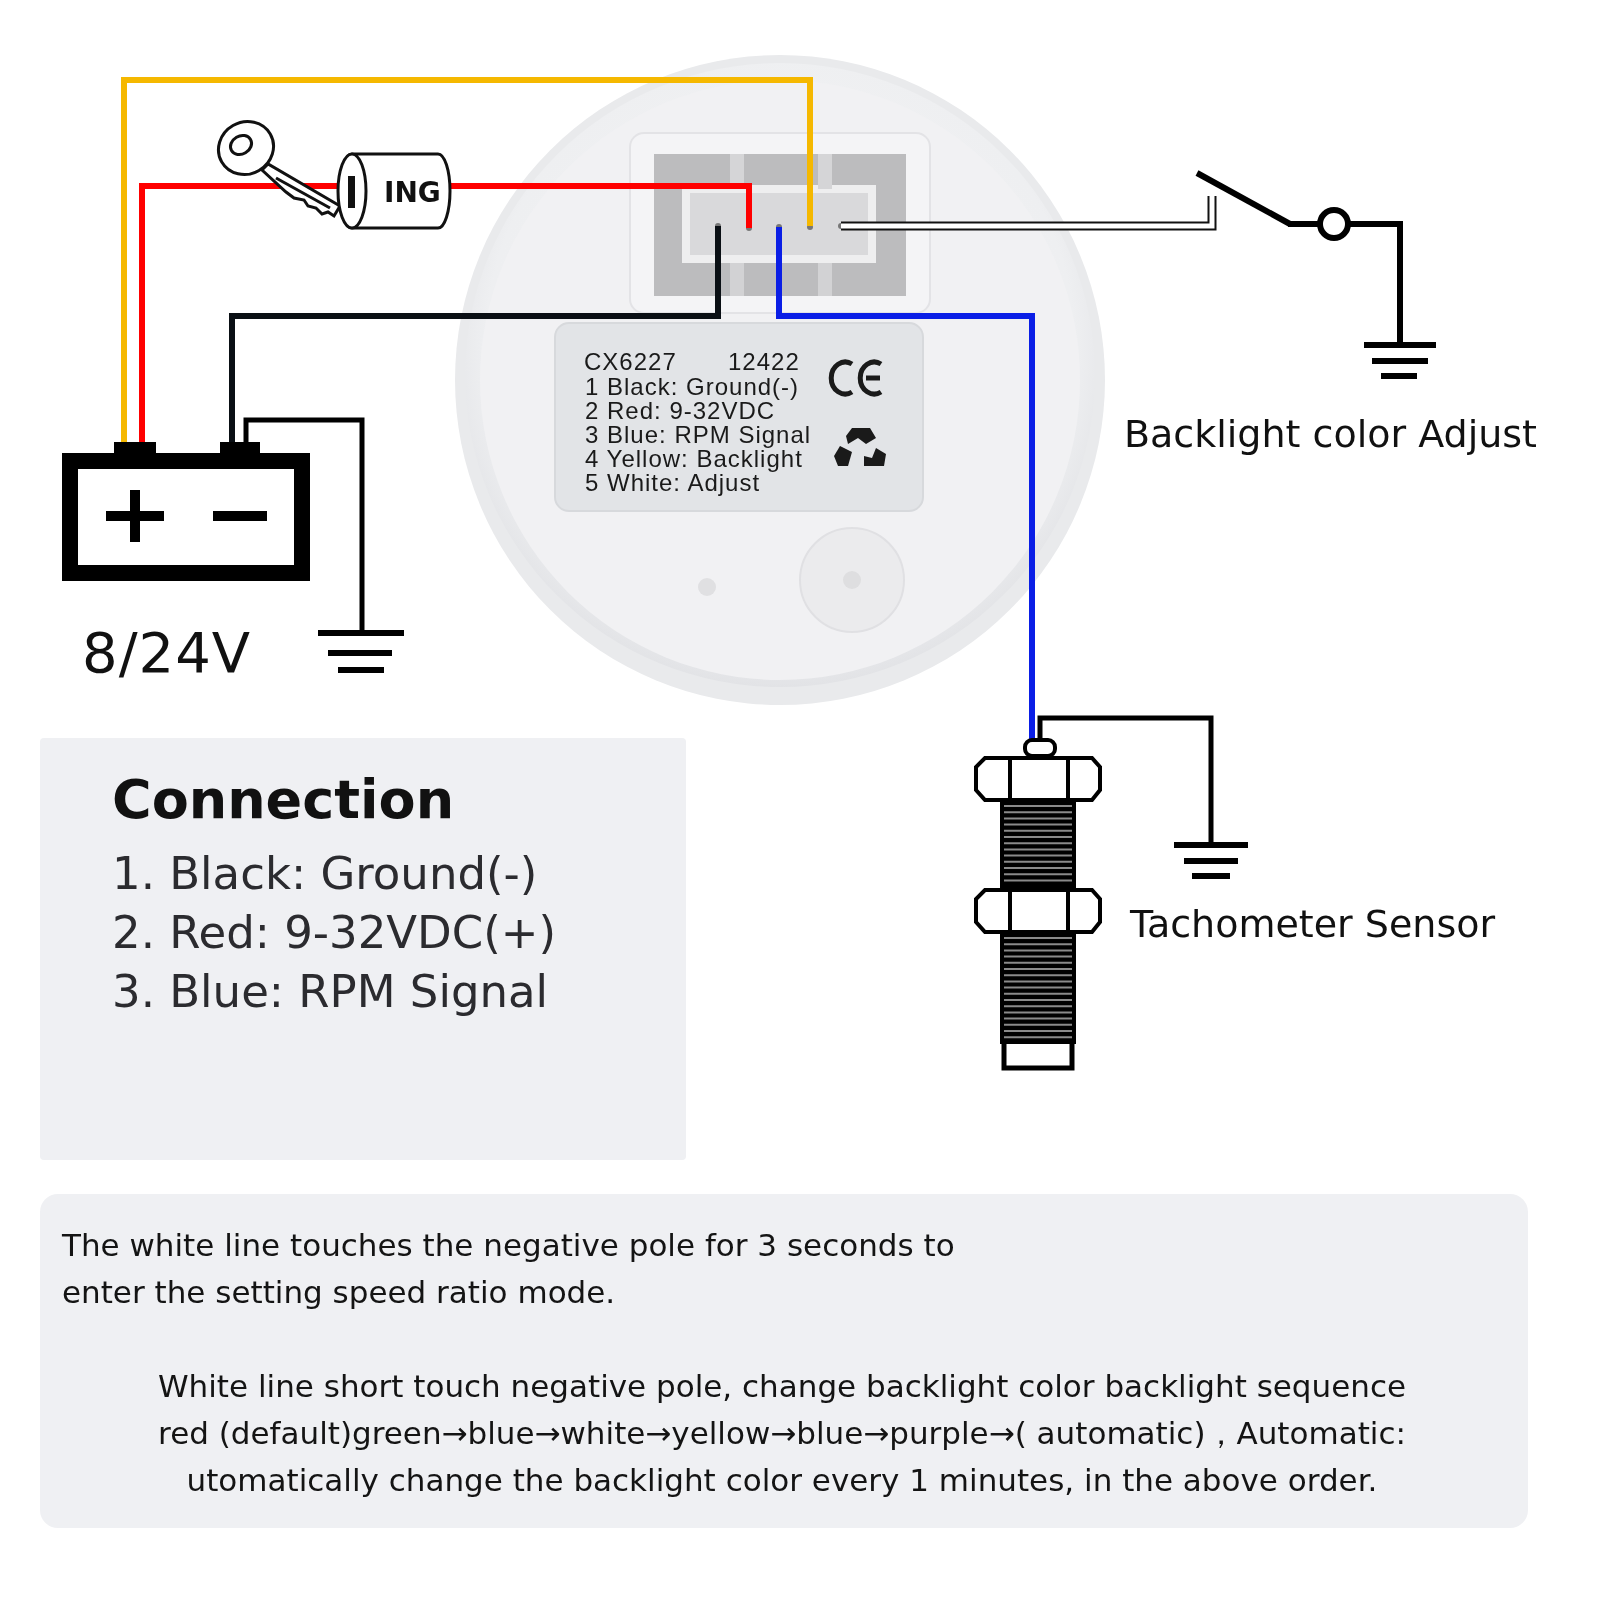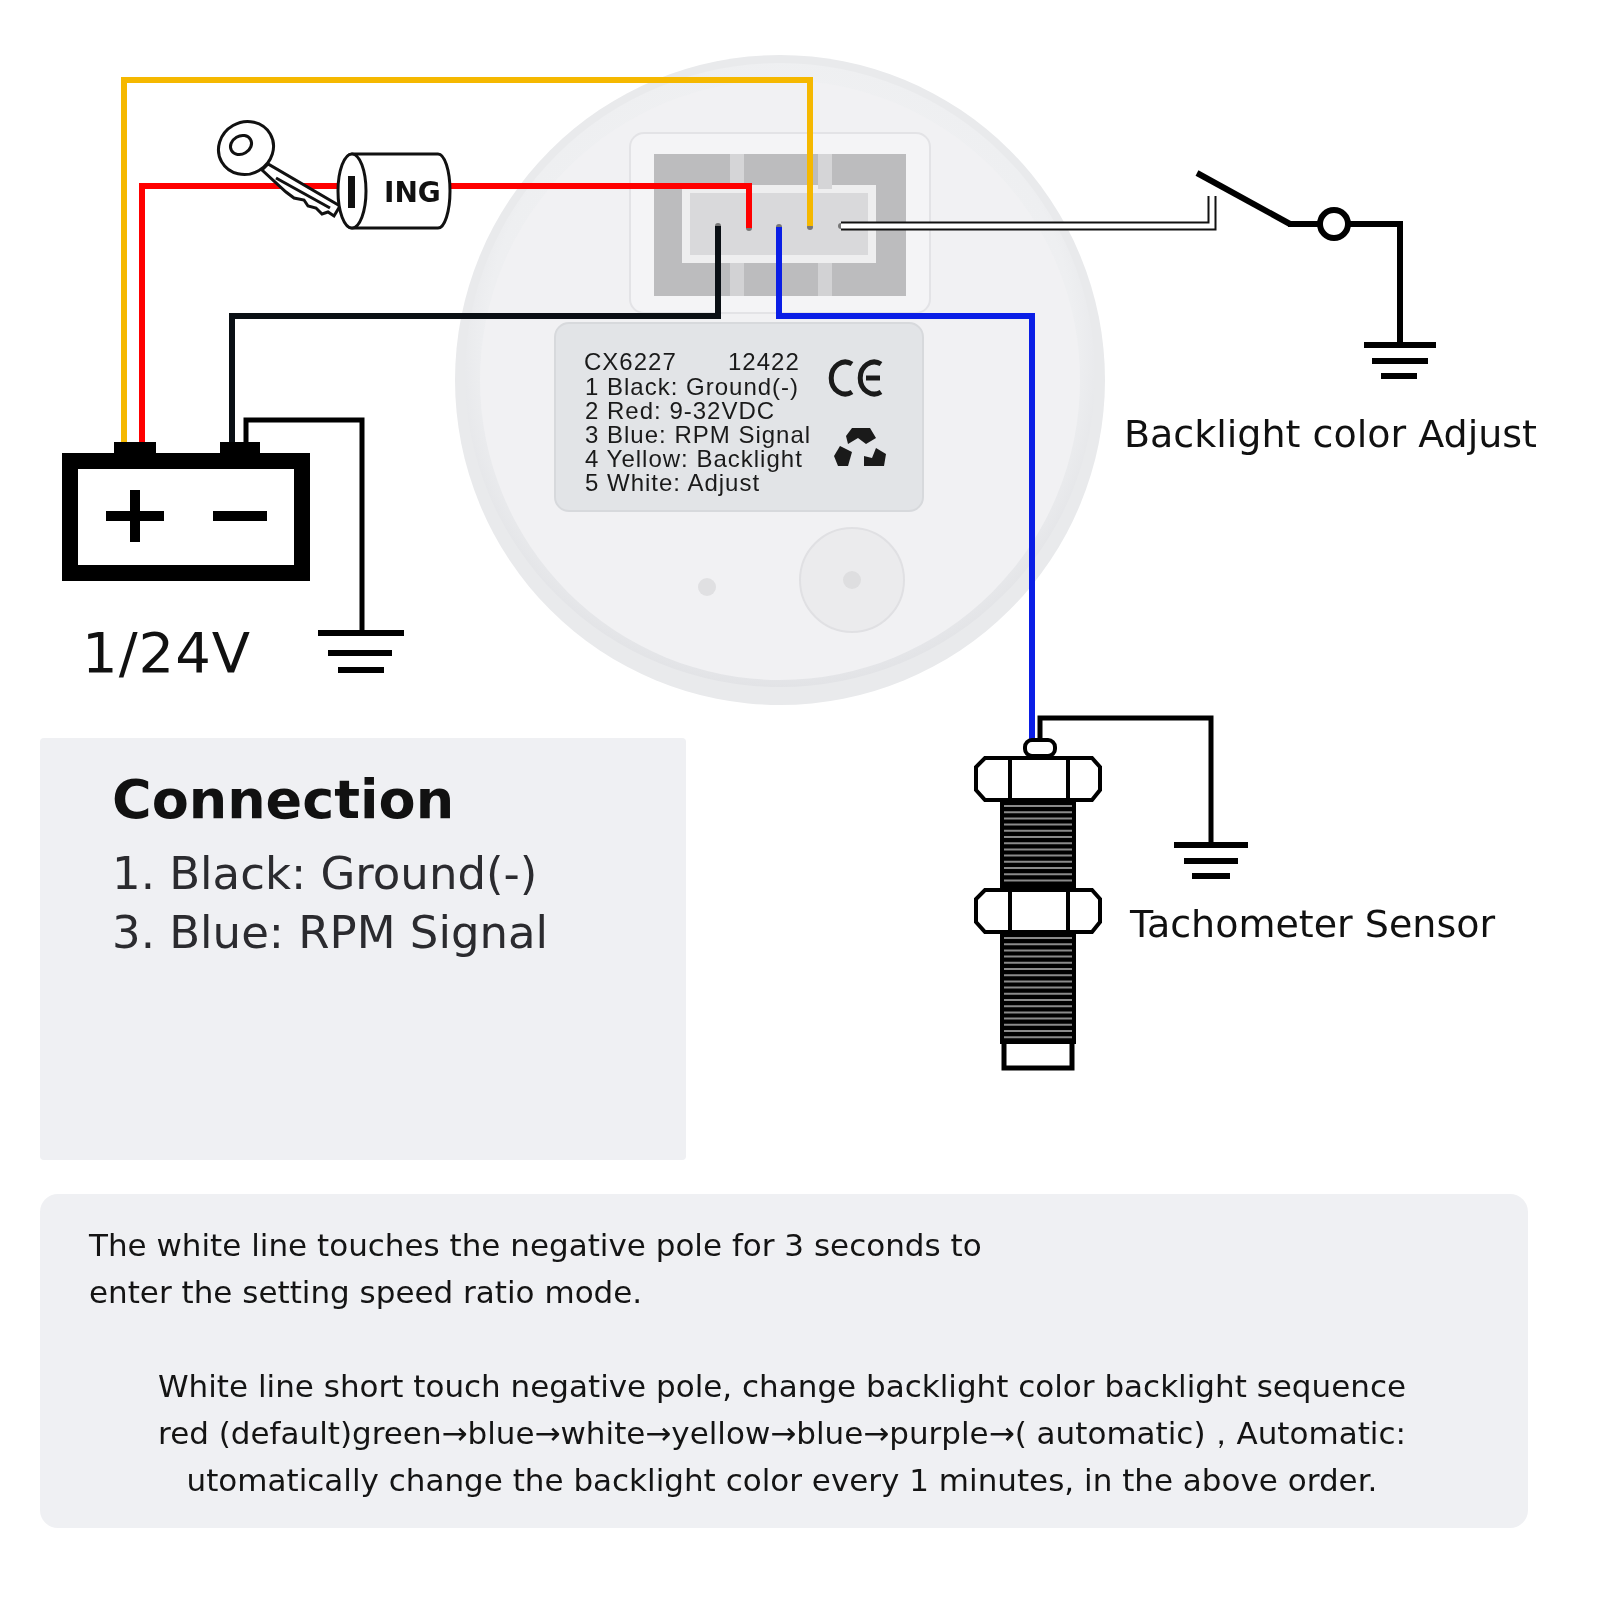--- a/index.html
+++ b/index.html
@@ -10,21 +10,21 @@
   #backlight-label { left:1124px; top:412px; font-size:38px;text-align:right; }
   #sensor-label { left:1130px; top:902px; font-size:38px; }
 
   #connection-panel { position:absolute; left:40px; top:738px; width:646px; height:422px; background:#eff0f3; border-radius:4px; }
   #connection-title { position:absolute; left:72px; top:30px; font-size:54px; font-weight:bold; color:#111; }
   #connection-list { position:absolute; left:72px; top:106px; margin:0; padding:0; list-style:none; }
   #connection-list li { font-size:45px; line-height:59px; color:#2b2b2f; white-space:nowrap; }
 
   #notes-panel { position:absolute; left:40px; top:1194px; width:1488px; height:334px; background:#eff0f3; border-radius:18px; }
   .note { position:absolute; left:22px; font-size:31px; line-height:47px; color:#141414; white-space:pre-line; }
-  #note-1 { top:28px; width:1100px;margin-left:27px; }
+  #note-1 { top:28px; width:1100px; }
   #note-2 { top:169px; width:1440px;text-align:center; }
 
   .gauge-label { font-family:"Liberation Sans", sans-serif; font-size:24px; fill:#1a1a1a; letter-spacing:1px; }
   .ing-text { font-family:"DejaVu Sans", sans-serif; font-weight:bold; font-size:28px; fill:#111; }
 </style>
 </head>
 <body>
 
 <svg id="diagram" viewBox="0 0 1600 1600" xmlns="http://www.w3.org/2000/svg">
   <defs>
@@ -185,28 +185,29 @@
         <line x1="1004" x2="1072" y1="1037.2000000000007" y2="1037.2000000000007"></line>
       </g>
   </g>
   <g fill="#000">
     <rect x="1174" y="842" width="74" height="6"></rect>
     <rect x="1184" y="858" width="54" height="6"></rect>
     <rect x="1192" y="873" width="38" height="6"></rect>
   </g>
 </svg>
 
-<div class="label-lg" id="voltage-label">1/24V</div>
+<div class="label-lg" id="voltage-label">8/24V</div>
 <div class="label-lg" id="backlight-label">Backlight color Adjust</div>
 <div class="label-lg" id="sensor-label">Tachometer Sensor</div>
 
 <div id="connection-panel">
   <div id="connection-title">Connection</div>
   <ul id="connection-list">
     <li>1. Black: Ground(-)</li>
+    <li>2. Red: 9-32VDC(+)</li>
     <li>3. Blue: RPM Signal</li>
   </ul>
 </div>
 
 <div id="notes-panel">
   <div class="note" id="note-1">The white line touches the negative pole for 3 seconds to
 enter the setting speed ratio mode.</div>
   <div class="note" id="note-2">White line short touch negative pole, change backlight color backlight sequence
 red (default)green→blue→white→yellow→blue→purple→( automatic)，Automatic:
 utomatically change the backlight color every 1 minutes, in the above order.</div>

